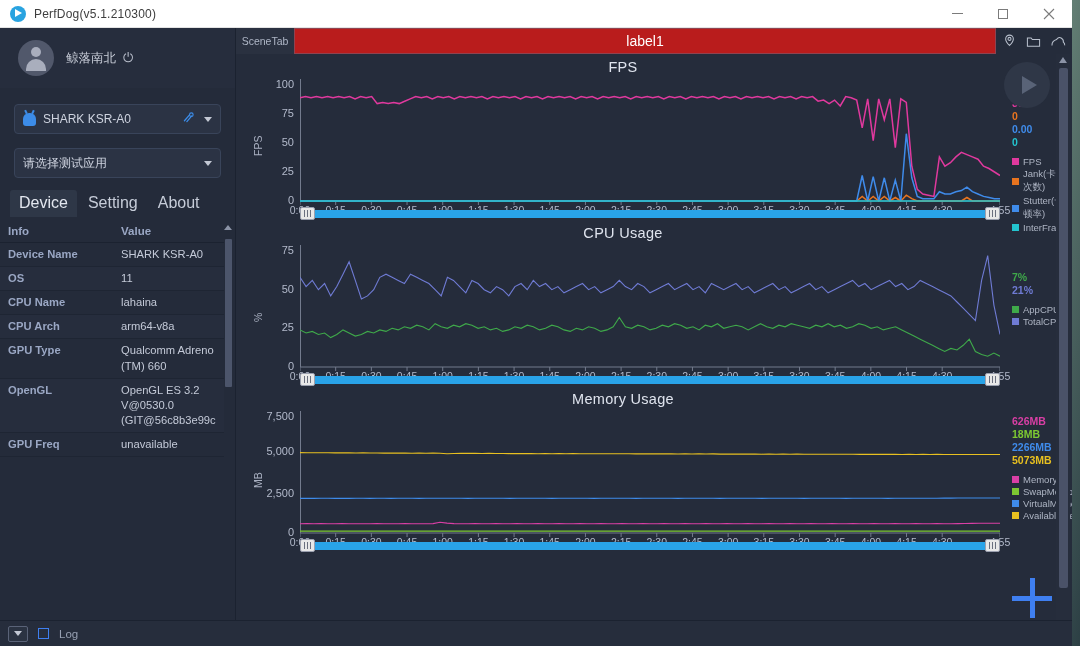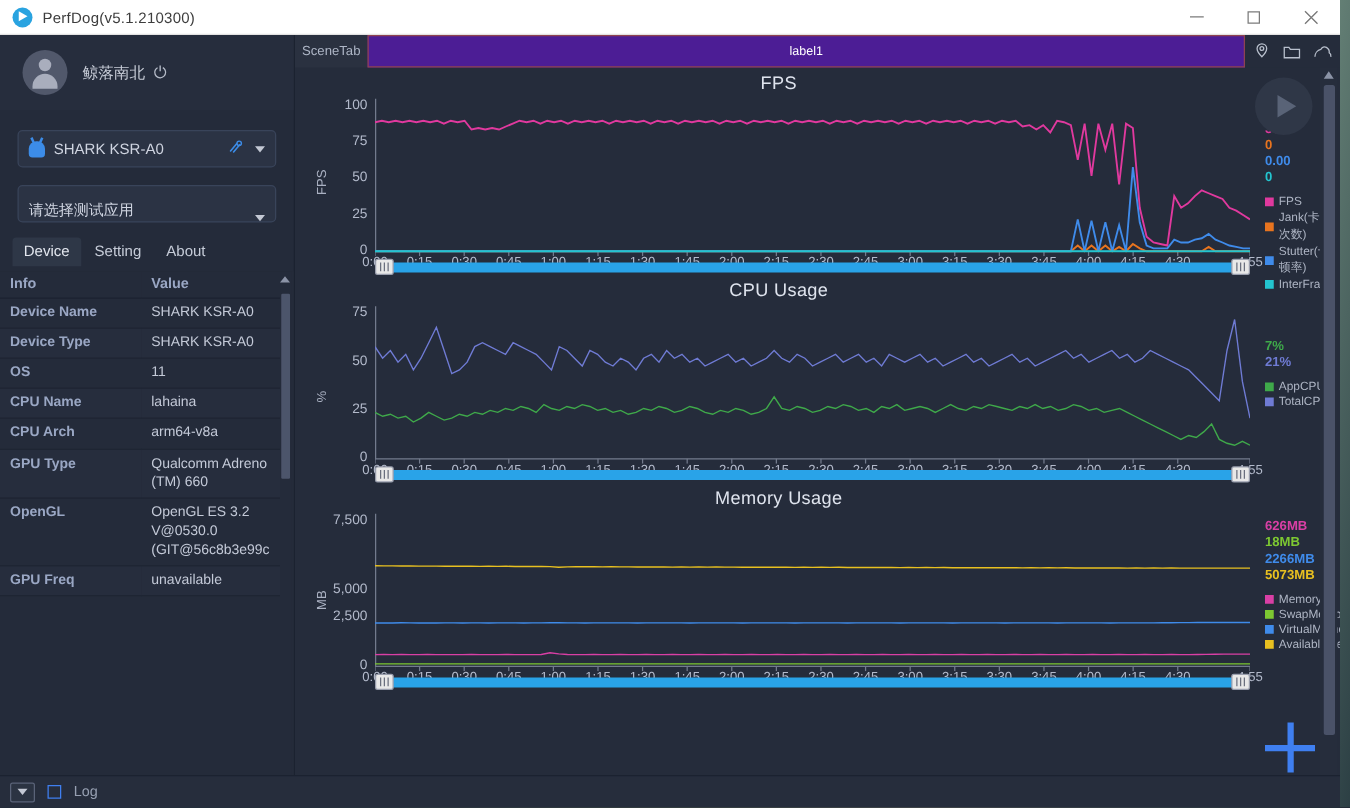--- a/index.html
+++ b/index.html
@@ -85,25 +85,25 @@
   }
   .droid::before, .droid::after {
     content: ""; position: absolute; top: -3px; width: 1.6px; height: 4px; background: #3c8ce8;
   }
   .droid::before { left: 2px; transform: rotate(-25deg); }
   .droid::after  { right: 2px; transform: rotate(25deg); }
   .combo .lbl { flex: 1; white-space: nowrap; overflow: hidden; }
   .usb-icon { color: #3c8ce8; font-size: 13px; margin-right: 9px; }
   .caret { width: 0; height: 0; border-left: 4.5px solid transparent; border-right: 4.5px solid transparent;
            border-top: 5px solid #c3c8d4; }
-  .combo.app { margin-bottom: 12px; align-items: flex-end; }
+  .combo.app { margin-bottom: 12px; }
 
   .tabs { display: flex; padding: 0 10px; gap: 2px; }
   .tab {
-    font-size: 12px; color: #c6ccd8; padding: 4px 9px 5px 9px; border-radius: 3px 3px 0 0;
+    font-size: 16px; color: #c6ccd8; padding: 4px 9px 5px 9px; border-radius: 3px 3px 0 0;
   }
   .tab.active { background: #2e3747; color: #e3e7ef; }
 
   .table-wrap {
     flex: 1; margin: 4px 0 0 0; overflow: hidden; position: relative;
     background: #242b3a;
   }
   table.info { width: 226px; border-collapse: collapse; table-layout: fixed; }
   table.info th {
     text-align: left; font-size: 11.5px; font-weight: bold; color: #9aa7c4;
@@ -132,22 +132,22 @@
 
   
   .content { flex: 1; display: flex; flex-direction: column; background: #252c3b; position: relative; }
 
   .scenebar { height: 26px; display: flex; align-items: stretch; background: #252c3b; }
   .scenetab {
     width: 58px; display: flex; align-items: center; justify-content: center;
     font-size: 10.5px; color: #aeb6c6; background: #2a3140;
   }
   .labelbar {
-    flex: 1; background: #4c1d95; display: flex; align-items: center; justify-content: center;
-    font-size: 10px; color: #ffffff; border: 1px solid #8f4350;
+    flex: 1; background: #b91c1c; display: flex; align-items: center; justify-content: center;
+    font-size: 14px; color: #ffffff; border: 1px solid #8f4350;
   }
   .barIcons { width: 76px; display: flex; align-items: center; justify-content: center; gap: 9px; }
   .barIcons svg { display: block; }
 
   .charts {
     flex: 1; position: relative; overflow: hidden;
   }
   .chart {
     position: relative; width: 810px; margin-left: 2px;
   }
@@ -282,24 +282,20 @@
         <table class="info">
           <thead>
             <tr>
               <th>Info</th>
               <th>Value</th>
             </tr>
           </thead>
           <tbody id="info-rows">
               <tr>
                 <td class="k">Device Name</td>
-                <td>SHARK KSR-A0</td>
-              </tr>
-              <tr>
-                <td class="k">Device Type</td>
                 <td>SHARK KSR-A0</td>
               </tr>
               <tr>
                 <td class="k">OS</td>
                 <td>11</td>
               </tr>
               <tr>
                 <td class="k">CPU Name</td>
                 <td>lahaina</td>
               </tr>
@@ -542,21 +538,21 @@
                 <i></i>
               </div>
             </div>
           </div>
           <div class="chart">
             <div class="chart-title">Memory Usage</div>
             <div class="plotbox" style="height: 130px; position: relative;">
               <div class="axis-label-y" style="left: 14px; top: 81px;">MB</div>
               <div class="ticks-y" style="left: 0px; width: 56px; top: 119px;">0</div>
               <div class="ticks-y" style="left: 0px; width: 56px; top: 80.3333px;">2,500</div>
-              <div class="ticks-y" style="left: 0px; width: 56px; top: 58px;">5,000</div>
+              <div class="ticks-y" style="left: 0px; width: 56px; top: 38px;">5,000</div>
               <div class="ticks-y" style="left: 0px; width: 56px; top: 3px;">7,500</div>
               <svg width="700" height="130" style="position: absolute; left: 62px; top: 0px;">
                 <path d="M0.5 4 L0.5 126 L700 126" stroke="#737b8d" stroke-width="1" fill="none"></path>
                 <line x1="-4" x2="0.5" y1="126" y2="126" stroke="#737b8d" stroke-width="1"></line>
                 <line x1="-4" x2="0.5" y1="87.33333333333334" y2="87.33333333333334" stroke="#737b8d" stroke-width="1"></line>
                 <line x1="-4" x2="0.5" y1="48.66666666666667" y2="48.66666666666667" stroke="#737b8d" stroke-width="1"></line>
                 <line x1="-4" x2="0.5" y1="10" y2="10" stroke="#737b8d" stroke-width="1"></line>
                 <line x1="0" x2="0" y1="126" y2="130" stroke="#737b8d" stroke-width="1"></line>
                 <line x1="35.67787971457696" x2="35.67787971457696" y1="126" y2="130" stroke="#737b8d" stroke-width="1"></line>
                 <line x1="71.35575942915392" x2="71.35575942915392" y1="126" y2="130" stroke="#737b8d" stroke-width="1"></line>

